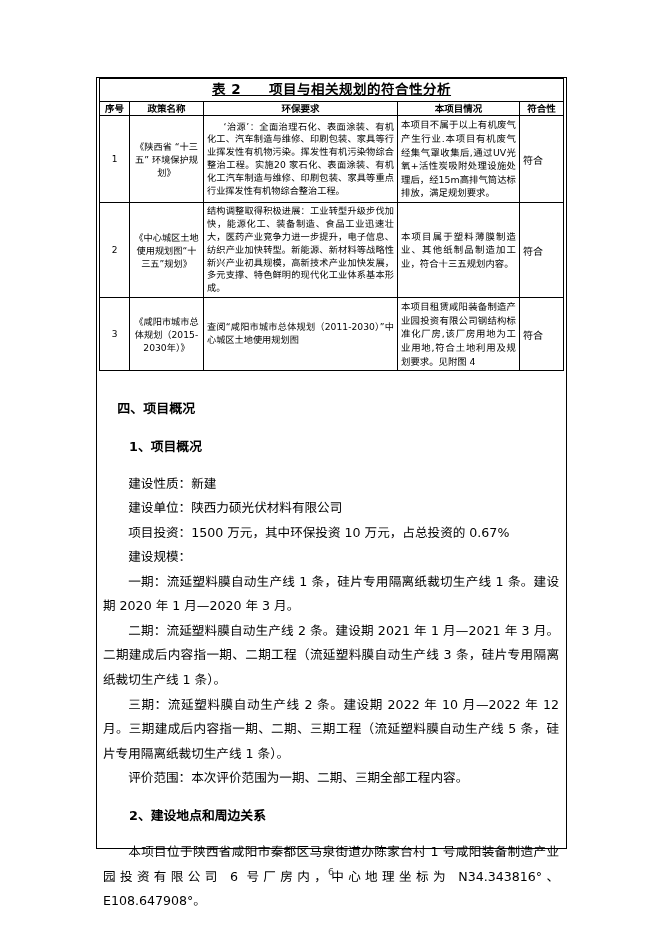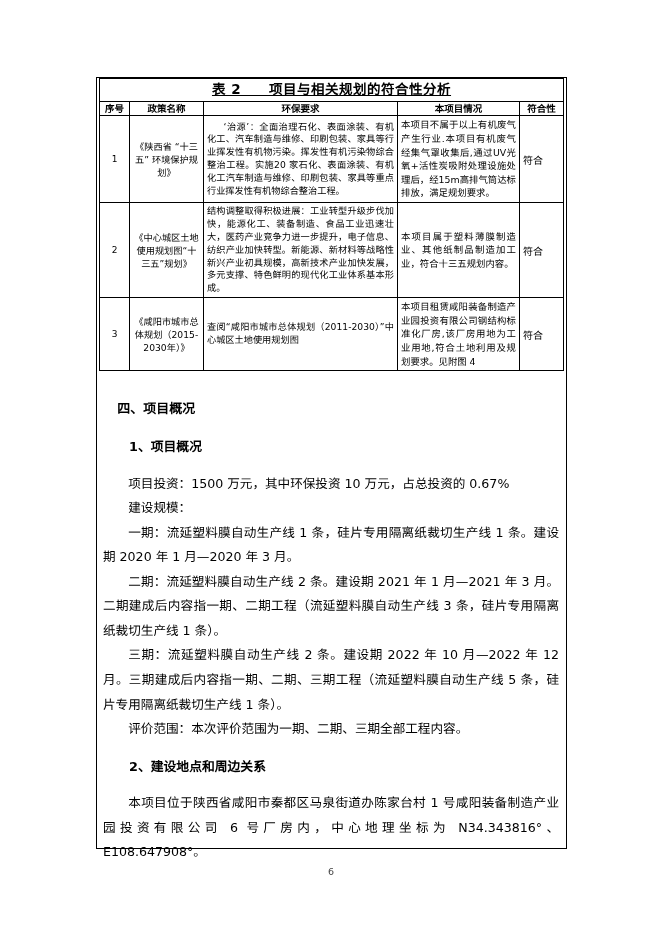--- a/index.html
+++ b/index.html
@@ -187,20 +187,22 @@
       <td class="cell-req no-indent">查阅“咸阳市城市总体规划（2011-2030）”中心城区土地使用规划图</td>
       <td class="cell-case">本项目租赁咸阳装备制造产业园投资有限公司钢结构标准化厂房,该厂房用地为工业用地,符合土地利用及规划要求。见附图 4</td>
       <td class="cell-conf">符合</td>
     </tr>
   </tbody>
 </table>
 
 <div id="body-copy">
   <div class="h-sec">四、项目概况</div>
   <div class="h-sub">1、项目概况</div>
+  <p class="para">建设性质：新建</p>
+  <p class="para">建设单位：陕西力硕光伏材料有限公司</p>
   <p class="para">项目投资：1500 万元，其中环保投资 10 万元，占总投资的 0.67%</p>
   <p class="para">建设规模：</p>
   <p class="para">一期：流延塑料膜自动生产线 1 条，硅片专用隔离纸裁切生产线 1 条。建设期 2020 年 1 月—2020 年 3 月。</p>
   <p class="para">二期：流延塑料膜自动生产线 2 条。建设期 2021 年 1 月—2021 年 3 月。二期建成后内容指一期、二期工程（流延塑料膜自动生产线 3 条，硅片专用隔离纸裁切生产线 1 条）。</p>
   <p class="para">三期：流延塑料膜自动生产线 2 条。建设期 2022 年 10 月—2022 年 12 月。三期建成后内容指一期、二期、三期工程（流延塑料膜自动生产线 5 条，硅片专用隔离纸裁切生产线 1 条）。</p>
   <p class="para">评价范围：本次评价范围为一期、二期、三期全部工程内容。</p>
   <div class="h-sub">2、建设地点和周边关系</div>
   <p class="para">本项目位于陕西省咸阳市秦都区马泉街道办陈家台村 1 号咸阳装备制造产业园投资有限公司 6 号厂房内，中心地理坐标为 N34.343816°、E108.647908°。</p>
 </div>
 

